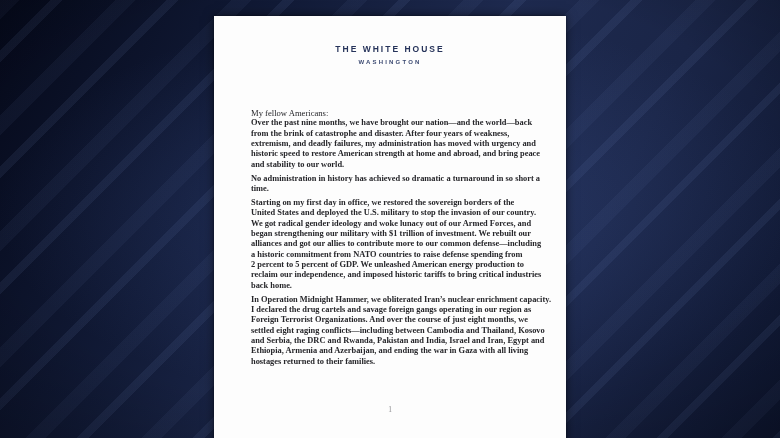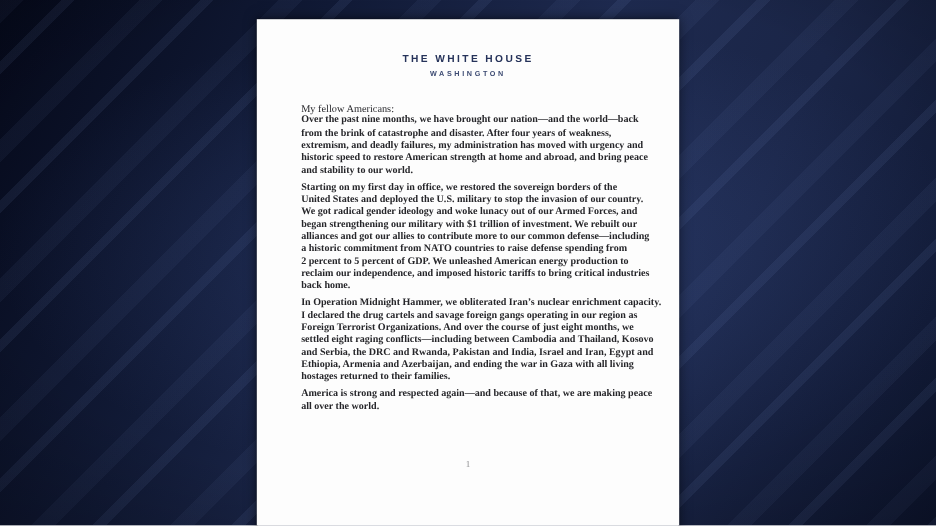--- a/index.html
+++ b/index.html
@@ -52,21 +52,21 @@
     letter-spacing: 2px;
   }
   .lh-sub {
     margin-top: 5px;
     font-size: 6px;
     font-weight: bold;
     letter-spacing: 2.2px;
     color: #3c4a72;
   }
   .greeting {
-    margin: 20px 0 0 0;
+    margin: 43px 0 0 0;
     font-size: 8.6px;
     color: #26262a;
     line-height: 10.3px;
     white-space: pre;
   }
   .para {
     margin: 0 0 3.6px 0;
     font-size: 8.4px;
     color: #26262a;
     line-height: 10.35px;
@@ -97,38 +97,38 @@
     </div>
 
     <p class="greeting">My fellow Americans:</p>
 
     <p class="para">Over the past nine months, we have brought our nation—and the world—back
 from the brink of catastrophe and disaster. After four years of weakness,
 extremism, and deadly failures, my administration has moved with urgency and
 historic speed to restore American strength at home and abroad, and bring peace
 and stability to our world.</p>
 
+    <p class="para">No administration in history has achieved so dramatic a turnaround in so short a
+time.</p>
 
     <p class="para">Starting on my first day in office, we restored the sovereign borders of the
 United States and deployed the U.S. military to stop the invasion of our country.
 We got radical gender ideology and woke lunacy out of our Armed Forces, and
 began strengthening our military with $1 trillion of investment. We rebuilt our
 alliances and got our allies to contribute more to our common defense—including
 a historic commitment from NATO countries to raise defense spending from
 2 percent to 5 percent of GDP. We unleashed American energy production to
 reclaim our independence, and imposed historic tariffs to bring critical industries
 back home.</p>
 
     <p class="para">In Operation Midnight Hammer, we obliterated Iran’s nuclear enrichment capacity.
 I declared the drug cartels and savage foreign gangs operating in our region as
 Foreign Terrorist Organizations. And over the course of just eight months, we
 settled eight raging conflicts—including between Cambodia and Thailand, Kosovo
 and Serbia, the DRC and Rwanda, Pakistan and India, Israel and Iran, Egypt and
 Ethiopia, Armenia and Azerbaijan, and ending the war in Gaza with all living
 hostages returned to their families.</p>
 
-    <p class="para">America is strong and respected again—and because of that, we are making peace
-all over the world.</p>
 
     <div class="page-number">1</div>
 
   </div>
 </div>
 
 </body></html>

